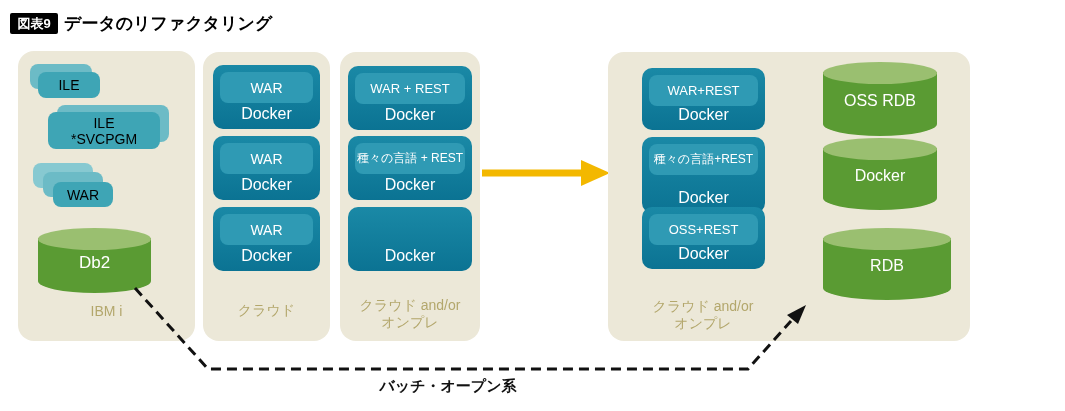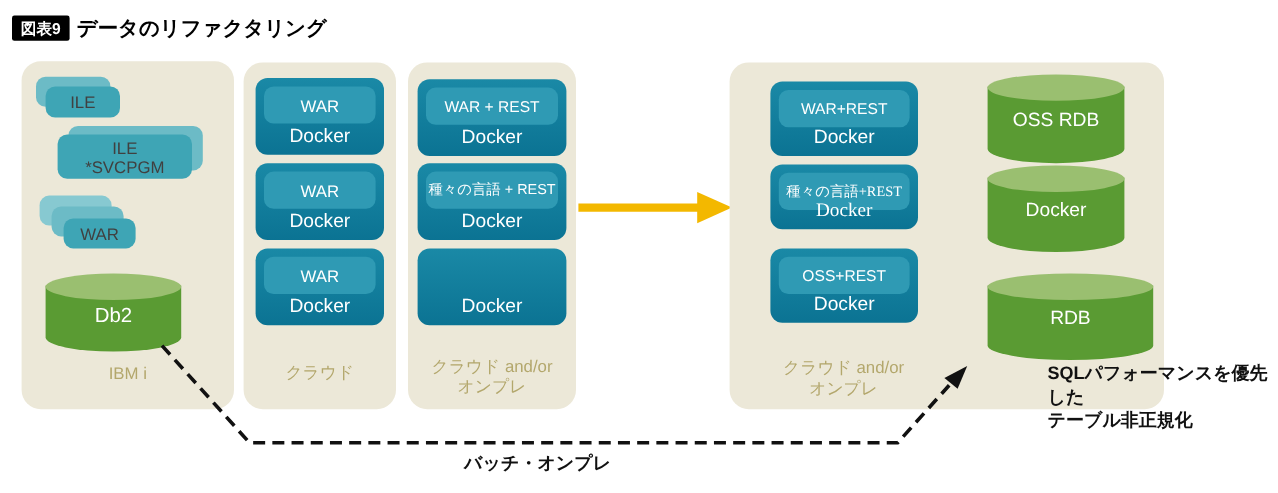--- a/index.html
+++ b/index.html
@@ -22,21 +22,21 @@
   #panel-ibmi  { left:18px;  top:51px; width:177px; height:290px; }
   #panel-open  { left:203px; top:52px; width:127px; height:289px; }
   #panel-cloud-left  { left:340px; top:52px; width:140px; height:289px; }
   #panel-cloud-right { left:608px; top:52px; width:362px; height:289px; }
   .panel-label {
     position:absolute; left:0; right:0; text-align:center;
     color:#B3A76C; font-size:14px; line-height:17px; font-weight:400;
   }
   
   .chip {
-    position:absolute; border-radius:8px; background:#3EA5B5; color:#404040;
+    position:absolute; border-radius:8px; background:#3EA5B5; color:#000000;
     display:flex; align-items:center; justify-content:center;
     font-size:14px; text-align:right; line-height:16px;
   }
   .chip.back  { background:#6CBBC6; }
   .chip.backmost { background:#87C9D1; }
   
   .dockerbox {
     position:absolute; border-radius:10px;
     background:linear-gradient(#1A89A6, #0B7393);
   }
@@ -144,21 +144,21 @@
   <svg class="overlay" style="left:480px; top:155px;" width="134" height="36" viewBox="0 0 134 36">
     <line x1="2" y1="18" x2="104" y2="18" stroke="#F3B800" stroke-width="7"></line>
     <polygon points="101,5 130,18 101,31" fill="#F3B800"></polygon>
   </svg>
 
   <div class="panel" id="panel-cloud-right">
     <div class="dockerbox" style="left:34px; top:16px; width:123px; height:62px;">
       <div class="appbox">WAR+REST</div>
       <div class="docker-label">Docker</div>
     </div>
-    <div class="dockerbox" style="left:34px; top:85px; width:123px; height:54px;font-family:Liberation Serif, serif;">
+    <div class="dockerbox" style="left:34px; top:85px; width:123px; height:76px;">
       <div class="appbox" style="font-size:12px;">種々の言語+REST</div>
       <div class="docker-label">Docker</div>
     </div>
     <div class="dockerbox" style="left:34px; top:155px; width:123px; height:62px;">
       <div class="appbox">OSS+REST</div>
       <div class="docker-label">Docker</div>
     </div>
     <div class="panel-label" style="top:246px; left:0; width:190px; right:auto;">
       <div>クラウド and/or</div>
       <div>オンプレ</div>
@@ -167,32 +167,28 @@
     <div class="cyl" style="left:215px; top:10px; width:114px; height:74px;">
       <div class="cyl-body"></div>
       <div class="cyl-top"></div>
       <div class="cyl-label">OSS RDB</div>
     </div>
     <div class="cyl" style="left:215px; top:86px; width:114px; height:72px;">
       <div class="cyl-body"></div>
       <div class="cyl-top"></div>
       <div class="cyl-label">Docker</div>
     </div>
-    <div class="cyl" style="left:215px; top:176px; width:138px; height:72px;">
+    <div class="cyl" style="left:215px; top:176px; width:128px; height:72px;">
       <div class="cyl-body"></div>
       <div class="cyl-top"></div>
       <div class="cyl-label">RDB</div>
     </div>
   </div>
 
-  <div class="sql-note">
-    <div>SQLパフォーマンスを優先した</div>
-    <div>テーブル非正規化</div>
-  </div>
 
   <svg class="overlay" width="1065" height="411" viewBox="0 0 1065 411">
     <path d="M135 288 L208 369 L748 369 L791 321" fill="none" stroke="#111" stroke-width="3" stroke-dasharray="10 6"></path>
     <polygon points="806,305 798,324 787,315" fill="#111"></polygon>
   </svg>
 
-  <div class="batch-label">バッチ・オンプレ</div>
+  <div class="batch-label">バッチ・オープン系</div>
 
 </div>
 
 </body></html>

